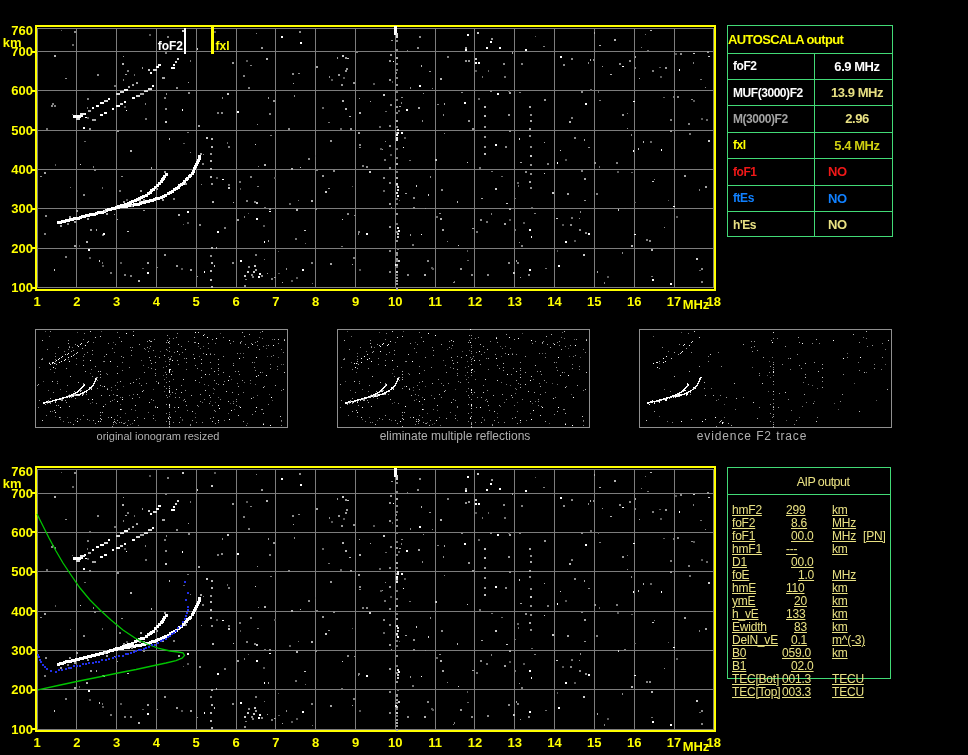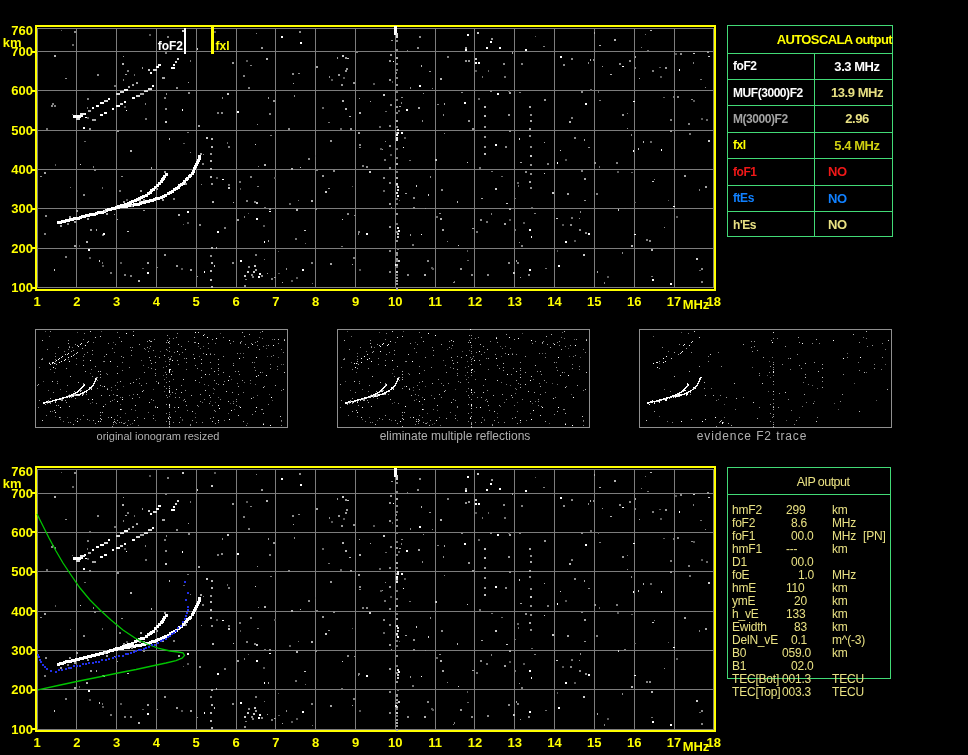--- a/index.html
+++ b/index.html
@@ -2,28 +2,28 @@
 <html><head><meta charset="utf-8"><style>
 html,body{margin:0;padding:0;background:#000;}
 #wrap{position:relative;width:968px;height:755px;background:#000;overflow:hidden;
  font-family:"Liberation Sans",sans-serif;}
 .ax{font:bold 13px "Liberation Sans",sans-serif;fill:#ffff00;}
 .mk{font:bold 12px "Liberation Sans",sans-serif;}
 .cap{font:12px "Liberation Sans",sans-serif;fill:#b0b0b0;}
 #title{position:absolute;left:88px;top:0;font-weight:bold;font-size:12px;color:#f2ef85;
  letter-spacing:0.42px;white-space:pre;}
 #autot{position:absolute;left:727px;top:25px;width:166px;height:212px;border:1px solid #42da76;box-sizing:border-box;}
-#autotitle{position:absolute;left:0;top:0;width:100%;height:26px;line-height:27px;text-align:right;
+#autotitle{position:absolute;left:0;top:0;width:100%;height:26px;line-height:27px;text-align:left;
  font-weight:bold;font-size:13px;color:#ffff00;letter-spacing:-0.6px;}
 .al{position:absolute;left:5px;font-weight:bold;font-size:12px;white-space:pre;letter-spacing:-0.45px;}
 .av{position:absolute;font-weight:bold;font-size:13px;white-space:pre;letter-spacing:-0.45px;}
 #aipbox{position:absolute;left:727px;top:466.5px;width:164px;height:212px;border:1px solid #42da76;box-sizing:border-box;}
 #aiptitle{position:absolute;left:14px;top:0;width:100%;height:26px;line-height:28px;text-align:center;
  font-size:12.5px;color:#e9e183;letter-spacing:-0.55px;}
-.ar{position:absolute;font-size:12px;color:#e9e183;white-space:pre;letter-spacing:-0.2px;}
+.ar{position:absolute;font-size:12px;color:#e9e183;white-space:pre;letter-spacing:-0.2px;text-decoration:underline;}
 </style></head><body>
 <div id="wrap">
 <svg width="968" height="755" viewBox="0 0 968 755" style="position:absolute;left:0;top:0" shape-rendering="crispEdges">
       <defs>
         <g id="pnl">
           <rect x="35.6" y="25.9" width="679.6" height="264" fill="none" stroke="#ffff00" stroke-width="1.9"></rect>
           <path stroke="#7d7d7d" stroke-width="1" fill="none" d="M76.8 28V287.5M116.6 28V287.5M156.4 28V287.5M196.2 28V287.5M236.1 28V287.5M275.9 28V287.5M315.7 28V287.5M355.5 28V287.5M395.3 28V287.5M435.1 28V287.5M474.9 28V287.5M514.7 28V287.5M554.5 28V287.5M594.3 28V287.5M634.2 28V287.5M674 28V287.5M37 248.2H713.8M37 208.9H713.8M37 169.5H713.8M37 130.2H713.8M37 90.9H713.8M37 51.6H713.8"></path>
           <rect x="37" y="28" width="676.77" height="259.5" fill="none" stroke="#7d7d7d" stroke-width="1"></rect>
           <path stroke="#ffff00" stroke-width="2" fill="none" d="M30.5 287.5H35.5M30.5 248.2H35.5M30.5 208.9H35.5M30.5 169.5H35.5M30.5 130.2H35.5M30.5 90.9H35.5M30.5 51.6H35.5"></path>
           <path fill="#989898" d="M90.2 228.5h2v2h-2zM621.8 114.2h2v2h-2zM352.8 82.1h2v2h-2zM272.9 100.4h2v2h-2zM196.7 275.6h1v1h-1zM349.5 128.4h2v2h-2zM337.4 56.6h1v2h-1zM390.3 53.6h2v2h-2zM390.7 39.9h2v1h-2zM381.5 148.8h1v1h-1zM322.2 174.7h2v2h-2zM707.2 50.9h2v2h-2zM359.2 97.6h1v1h-1zM472.4 128.4h2v2h-2zM424.9 208.4h1v1h-1zM143.1 209.5h2v1h-2zM519 241.8h1v1h-1zM142.3 66.5h1v2h-1zM543.6 98.6h2v2h-2zM266.7 272.7h1v1h-1zM114.4 214.1h1v1h-1zM593.9 162.3h2v2h-2zM261.2 47h2v2h-2zM459.5 267.8h2v2h-2zM409.6 234.2h1v2h-1zM468.4 120.3h2v2h-2zM464.6 60.3h2v2h-2zM329.7 139.5h2v2h-2zM176.1 265h2v2h-2zM232.1 61.7h2v2h-2zM520.3 277.2h1v1h-1zM164.2 254.4h2v2h-2zM428.9 70.7h2v1h-2zM268.3 96.6h1v2h-1zM490.6 37.5h2v2h-2zM583.8 199.9h2v1h-2zM602.2 66h1v1h-1zM122.7 55.5h1v1h-1zM327.7 188.2h2v1h-2zM89.3 128.3h2v2h-2zM117.4 130.2h2v2h-2zM507.8 114.2h2v2h-2zM268.7 207.8h2v2h-2zM669.9 129.8h2v2h-2zM665 67.2h2v2h-2zM396.3 83.9h2v2h-2zM396.3 105.6h2v2h-2zM395.8 131.8h2v2h-2zM395.8 183.6h2v2h-2zM396.4 213.3h2v2h-2zM395.8 239.5h2v2h-2zM210.3 153.1h2v2h-2zM210.6 183.3h2v2h-2zM468.4 59.7h2v2h-2zM340.7 83.8h2v2h-2zM345.2 57h2v2h-2zM345.1 70.1h2v2h-2zM345.8 67.8h2v2h-2zM338 73.9h2v2h-2z"></path>
@@ -123,21 +123,21 @@
         <use href="#pnl"></use>
       </g>
       <path d="M37 514 L43 526 L49 538 L56 551 L63 563 L71 575 L80 588 L90 600 L100 610 L111 620 L123 630 L135 638 L147 644 L159 648.5 L170 651 L178 652 L183 652.8 L184.5 655.5 L182 658.2 L176 660.6 L166 663 L152 666 L136 669.5 L118 673 L99 677 L79 681 L58 685.5 L38 689.8" fill="none" stroke="#00c400" stroke-width="1.3" shape-rendering="auto"></path>
       <path fill="#2230e8" d="M36.8 654.4h2v2h-2zM38.3 656.2h2v2h-2zM39.3 658.5h2v2h-2zM40.4 661h2v2h-2zM41.9 663.7h2v2h-2zM44.2 666.4h2v2h-2zM45.9 667.8h2v2h-2zM50.4 669.6h2v2h-2zM55 670.6h2v2h-2zM58.1 669.3h2v2h-2zM60.9 668.6h2v2h-2zM64.7 668.3h2v2h-2zM68.3 666.9h2v2h-2zM70.3 666.8h2v2h-2zM73 665.3h2v2h-2zM75.6 664.9h2v2h-2zM79.2 664.8h2v2h-2zM82 663.2h2v2h-2zM85.3 662.5h2v2h-2zM88.1 662h2v2h-2zM92 661.6h2v2h-2zM95.3 661.1h2v2h-2zM98.3 660.5h2v2h-2zM101.4 659.1h2v2h-2zM105.3 658.6h2v2h-2zM108.2 657.8h2v2h-2zM111.9 657.1h2v2h-2zM115 656.1h2v2h-2zM118.1 655.1h2v2h-2zM122 654.8h2v2h-2zM124.6 653.2h2v2h-2zM127.3 652.5h2v2h-2zM129.8 651.7h2v2h-2zM132.5 650.9h2v2h-2zM135.2 649.9h2v2h-2zM137.9 649.3h2v2h-2zM140.3 649h2v2h-2zM142.8 647.8h2v2h-2zM144.9 647.1h2v2h-2zM147.8 645.7h2v2h-2zM151 644.2h2v2h-2zM154.2 643.5h2v2h-2zM156.7 642.4h2v2h-2zM159.7 640.4h2v2h-2zM161.8 639h2v2h-2zM164.7 637.9h2v2h-2zM166.8 636.1h2v2h-2zM169.3 634.6h2v2h-2zM171.1 632.8h2v2h-2zM173.3 631.5h2v2h-2zM175.1 630.1h2v2h-2zM177.3 627.2h2v2h-2zM179.6 624.8h2v2h-2zM182 621.2h2v2h-2zM183.9 618.4h2v2h-2zM184.7 615.1h2v2h-2zM186.1 612.1h2v2h-2zM186.9 609.3h2v2h-2zM187.3 605.6h2v2h-2zM185 599h2v2h-2zM186.5 592h2v2h-2zM184 581h2v2h-2z"></path>
     </svg>
 <div id="autot">
       <div style="position:absolute;left:86px;top:26.5px;bottom:0;width:1px;background:#42da76"></div>
       <div id="autotitle">AUTOSCALA output</div>
       <div style="position:absolute;left:0;top:26.5px;width:100%;height:26.4px;border-top:1px solid #42da76"></div>
       <div class="al" style="top:33.0px;color:#ffffff">foF2</div>
-      <div class="av" style="top:32.5px;color:#ffffff;left:89px;width:80px;text-align:center">3.3 MHz</div>
+      <div class="av" style="top:32.5px;color:#ffffff;left:89px;width:80px;text-align:center">6.9 MHz</div>
       <div style="position:absolute;left:0;top:53.0px;width:100%;height:26.4px;border-top:1px solid #42da76"></div>
       <div class="al" style="top:59.5px;color:#ffffff">MUF(3000)F2</div>
       <div class="av" style="top:59.0px;color:#e9e183;left:89px;width:80px;text-align:center">13.9 MHz</div>
       <div style="position:absolute;left:0;top:79.4px;width:100%;height:26.4px;border-top:1px solid #42da76"></div>
       <div class="al" style="top:85.9px;color:#a3a3a3">M(3000)F2</div>
       <div class="av" style="top:85.4px;color:#e9e183;left:89px;width:80px;text-align:center">2.96</div>
       <div style="position:absolute;left:0;top:105.8px;width:100%;height:26.4px;border-top:1px solid #42da76"></div>
       <div class="al" style="top:112.3px;color:#ffff00">fxl</div>
       <div class="av" style="top:111.8px;color:#cfcf10;left:89px;width:80px;text-align:center">5.4 MHz</div>
       <div style="position:absolute;left:0;top:132.3px;width:100%;height:26.4px;border-top:1px solid #42da76"></div>

